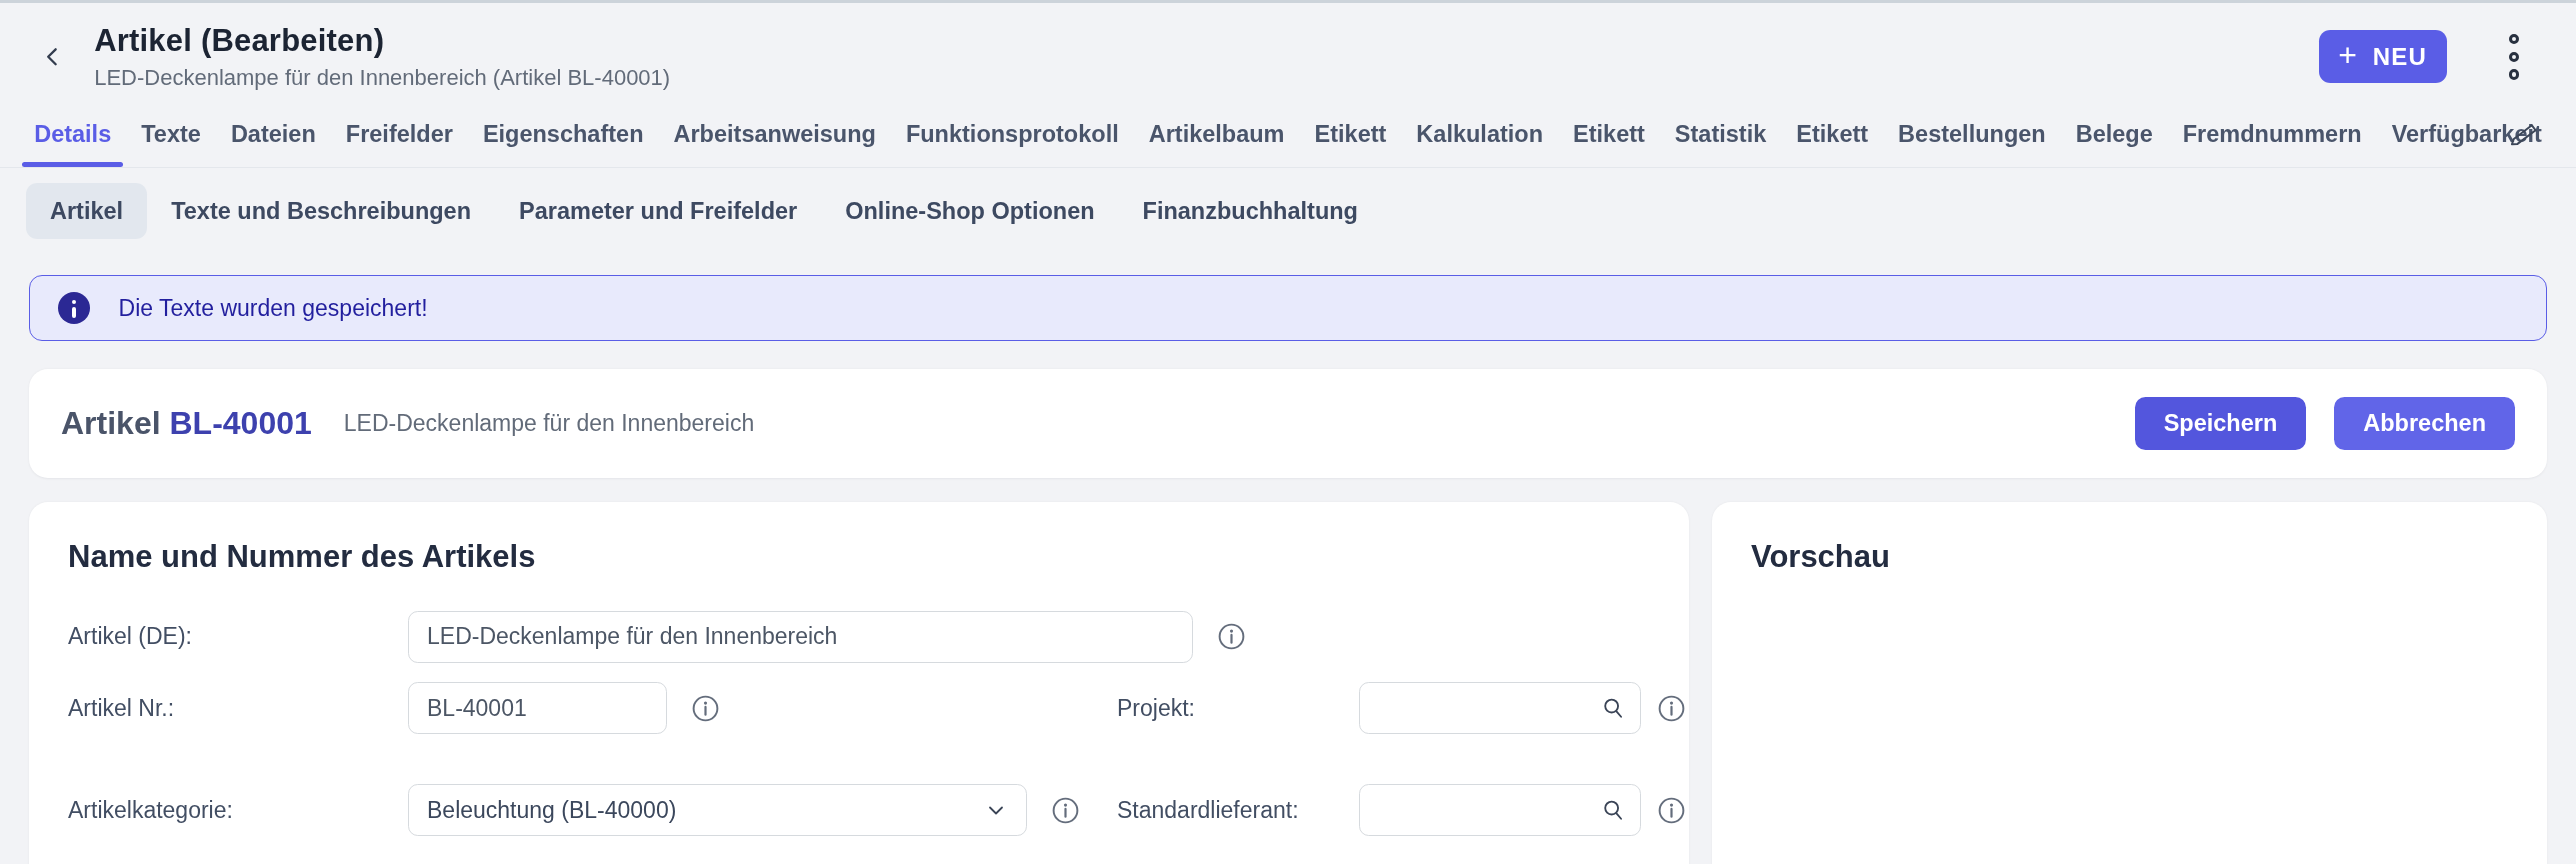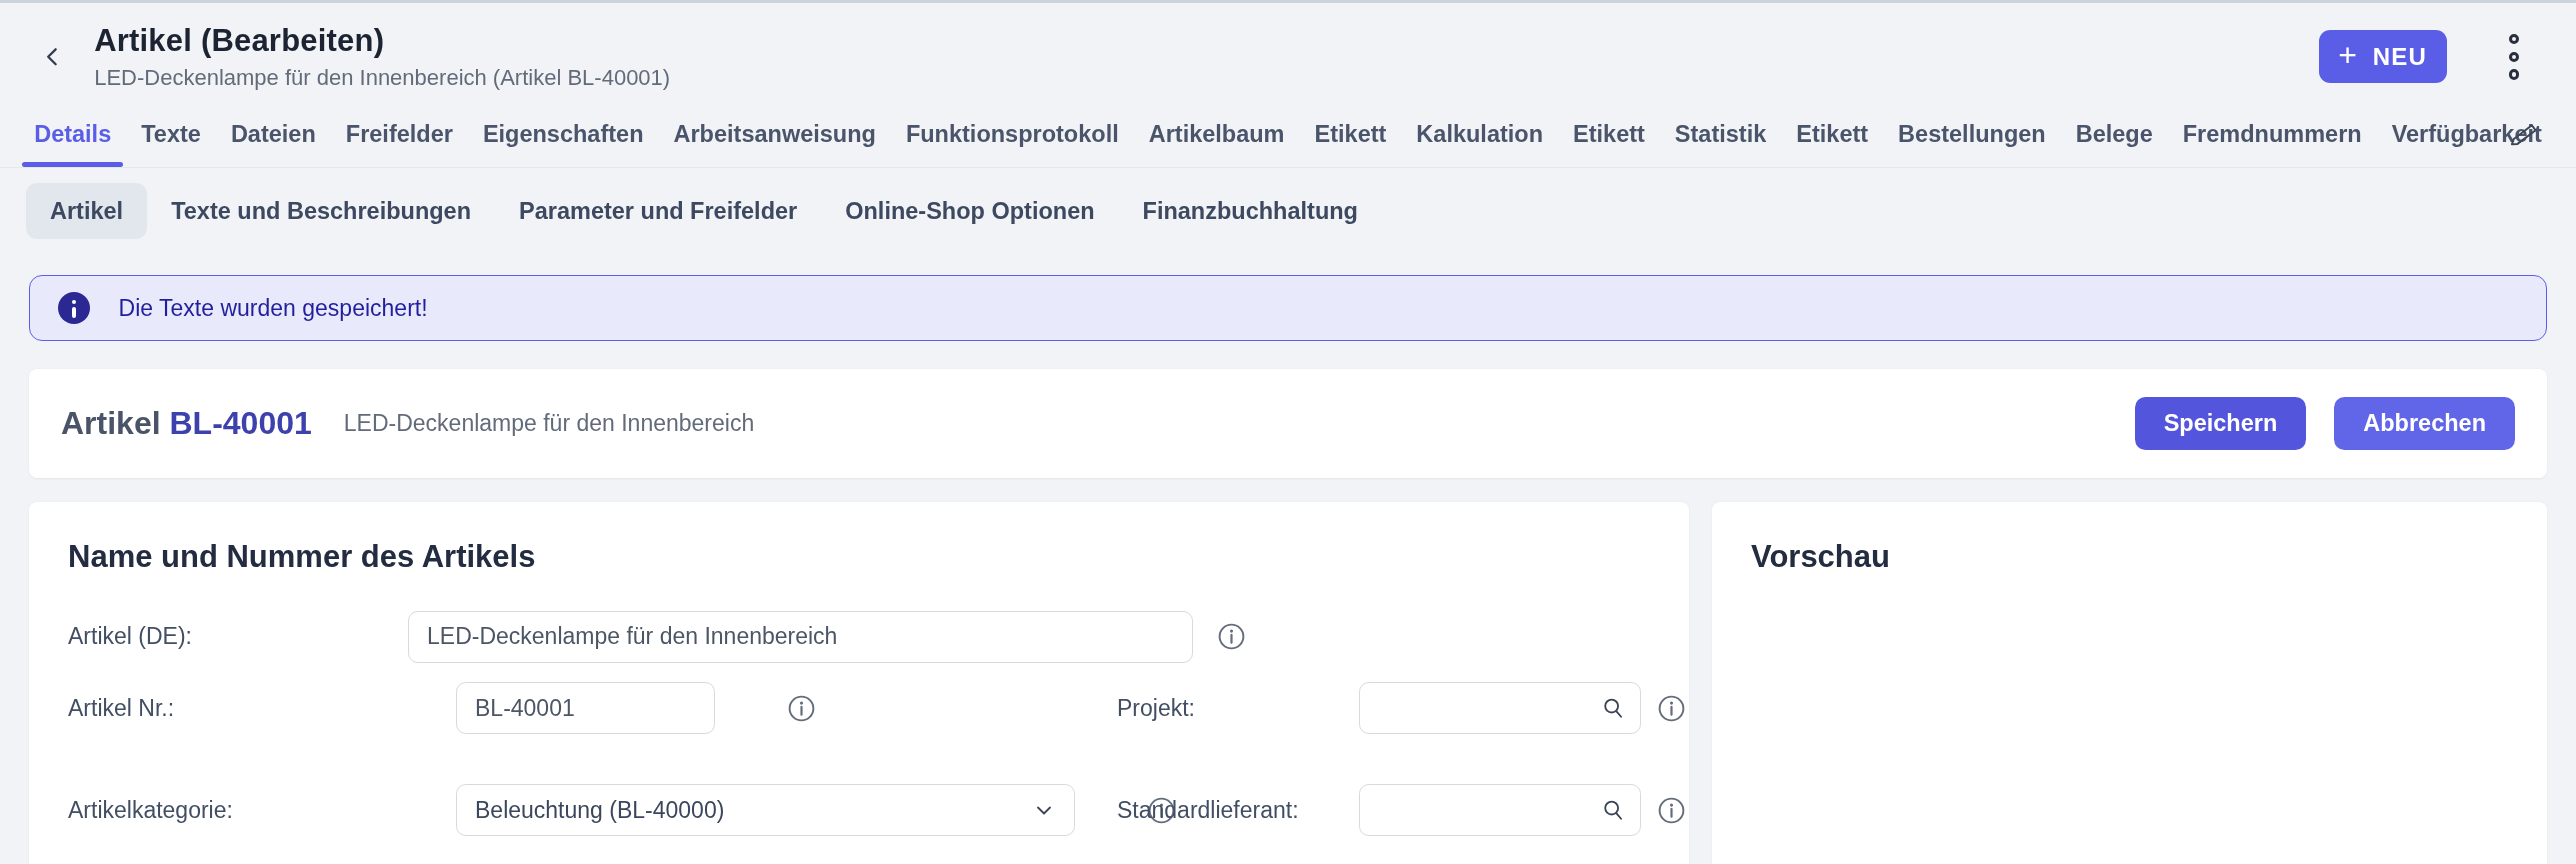--- a/index.html
+++ b/index.html
@@ -41,38 +41,38 @@
 
   
   .banner{margin:36px 29px 0;height:66px;border:1.6px solid var(--accent);border-radius:13px;background:var(--banner-bg);
     display:flex;align-items:center;padding:0 27.6px;}
   .banner-icon{width:32px;height:32px;border-radius:50%;background:var(--banner-icon);position:relative;flex:0 0 auto;}
   .banner-icon::before{content:'';position:absolute;left:50%;top:7.3px;width:4px;height:4px;margin-left:-2px;border-radius:50%;background:#fff;}
   .banner-icon::after{content:'';position:absolute;left:50%;top:14.6px;width:4px;height:11.3px;margin-left:-2px;border-radius:2.4px;background:#fff;}
   .banner-text{margin-left:29px;font-size:23px;font-weight:500;color:var(--banner-text);}
 
   
-  .card{background:#fff;border-radius:8px;box-shadow:0 0.8px 2.4px rgba(16,24,40,.06);}
+  .card{background:#fff;border-radius:19px;box-shadow:0 0.8px 2.4px rgba(16,24,40,.06);}
   .art-card{margin:27.6px 29px 0;height:109px;display:flex;align-items:center;padding:0 32px;}
   .art-title{font-size:32px;font-weight:700;color:var(--slate);white-space:nowrap;}
   .art-title .num{color:var(--num);}
   .art-desc{font-size:23px;color:var(--subtitle);margin-left:32px;white-space:nowrap;}
   .art-actions{margin-left:auto;display:flex;gap:28px;}
   .btn{height:53px;padding:0 29px;border:none;border-radius:10.5px;color:#fff;font-size:23.5px;font-weight:600;cursor:pointer;font-family:inherit;}
   .btn.save{background:var(--save);}
   .btn.cancel{background:var(--cancel);text-align:center;}
 
   
   .main{margin:24px 29px 0;display:flex;gap:23px;align-items:stretch;}
   .form-card{width:1660px;flex:0 0 auto;height:567px;padding:37px 39px;position:relative;}
   .preview-card{flex:1;height:567px;padding:37px 39px;}
   .section-title{font-size:31px;font-weight:700;color:#232c40;margin-bottom:36px;}
 
   .frow{display:flex;align-items:center;height:52px;position:relative;}
-  .frow + .frow{margin-top:19.5px;gap:48px;}
+  .frow + .frow{margin-top:19.5px;}
   .frow.gap-lg{margin-top:50px;}
   .flabel{width:340px;flex:0 0 auto;font-size:23px;color:var(--label);}
   .ctl{height:52px;border:1.6px solid var(--border);border-radius:9.7px;background:#fff;font-size:23px;
     color:var(--inputtext);padding:0 18px;font-family:inherit;outline:none;}
   .w-lg{width:785px;} .w-sm{width:259px;} .w-md{width:619px;}
   .selectbox{display:flex;align-items:center;justify-content:space-between;color:#3b475c;cursor:pointer;}
   .search-wrap{position:relative;width:282px;height:52px;flex:0 0 auto;}
   .search-wrap input{width:100%;}
   .search-wrap .mag{position:absolute;right:14.6px;top:12px;pointer-events:none;}
   .info{margin-left:23px;display:flex;flex:0 0 auto;cursor:pointer;}

